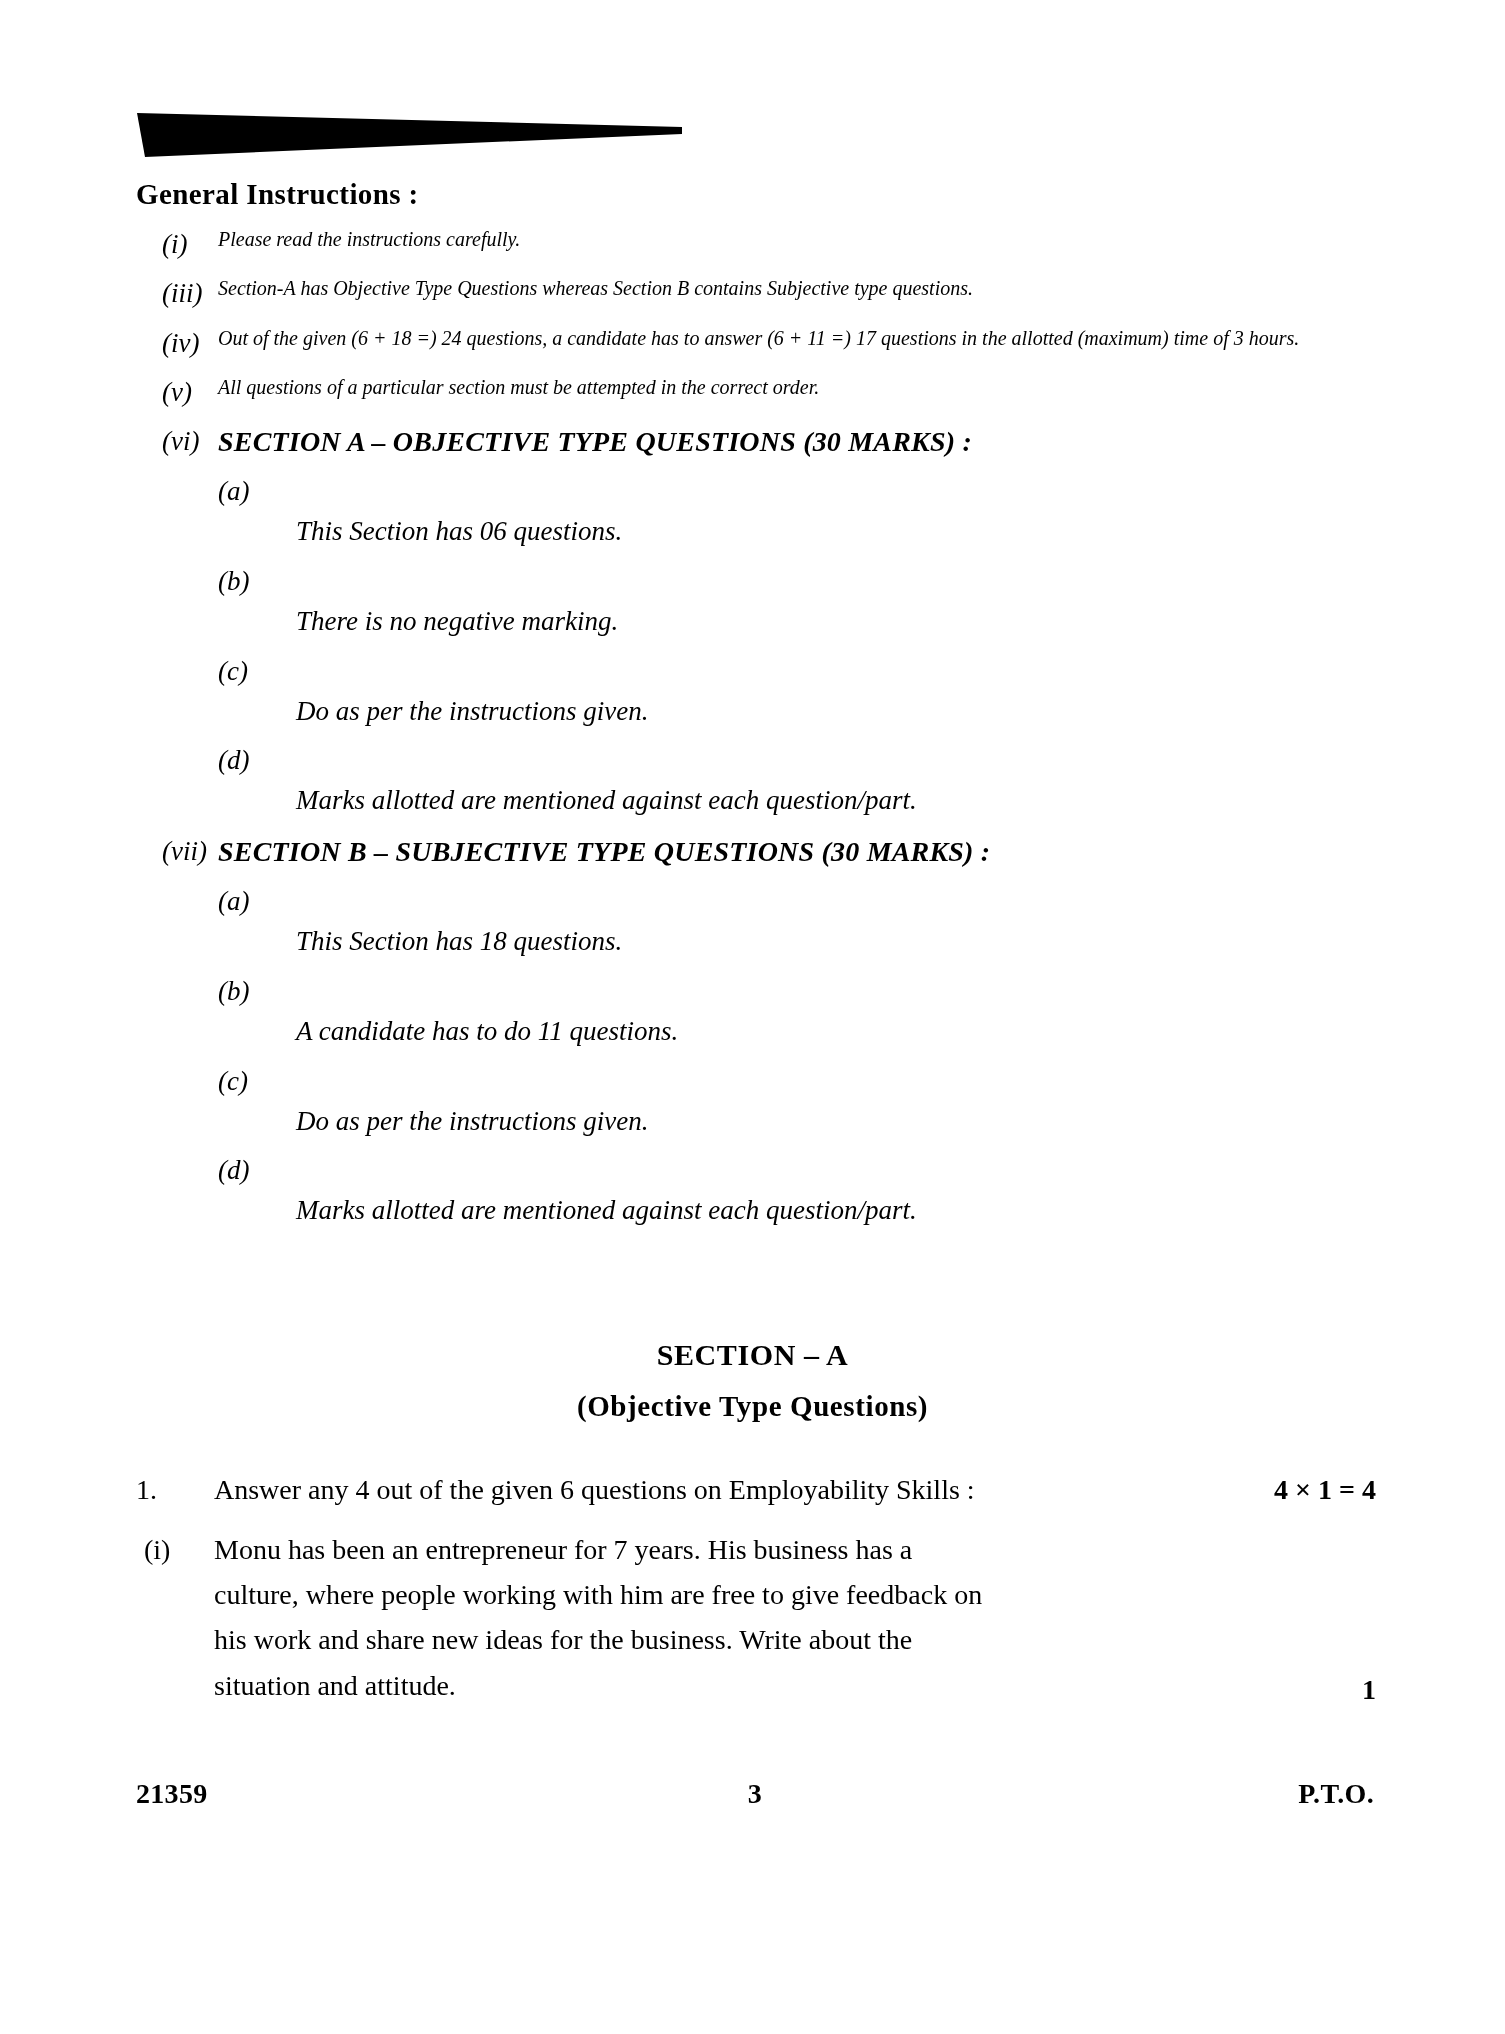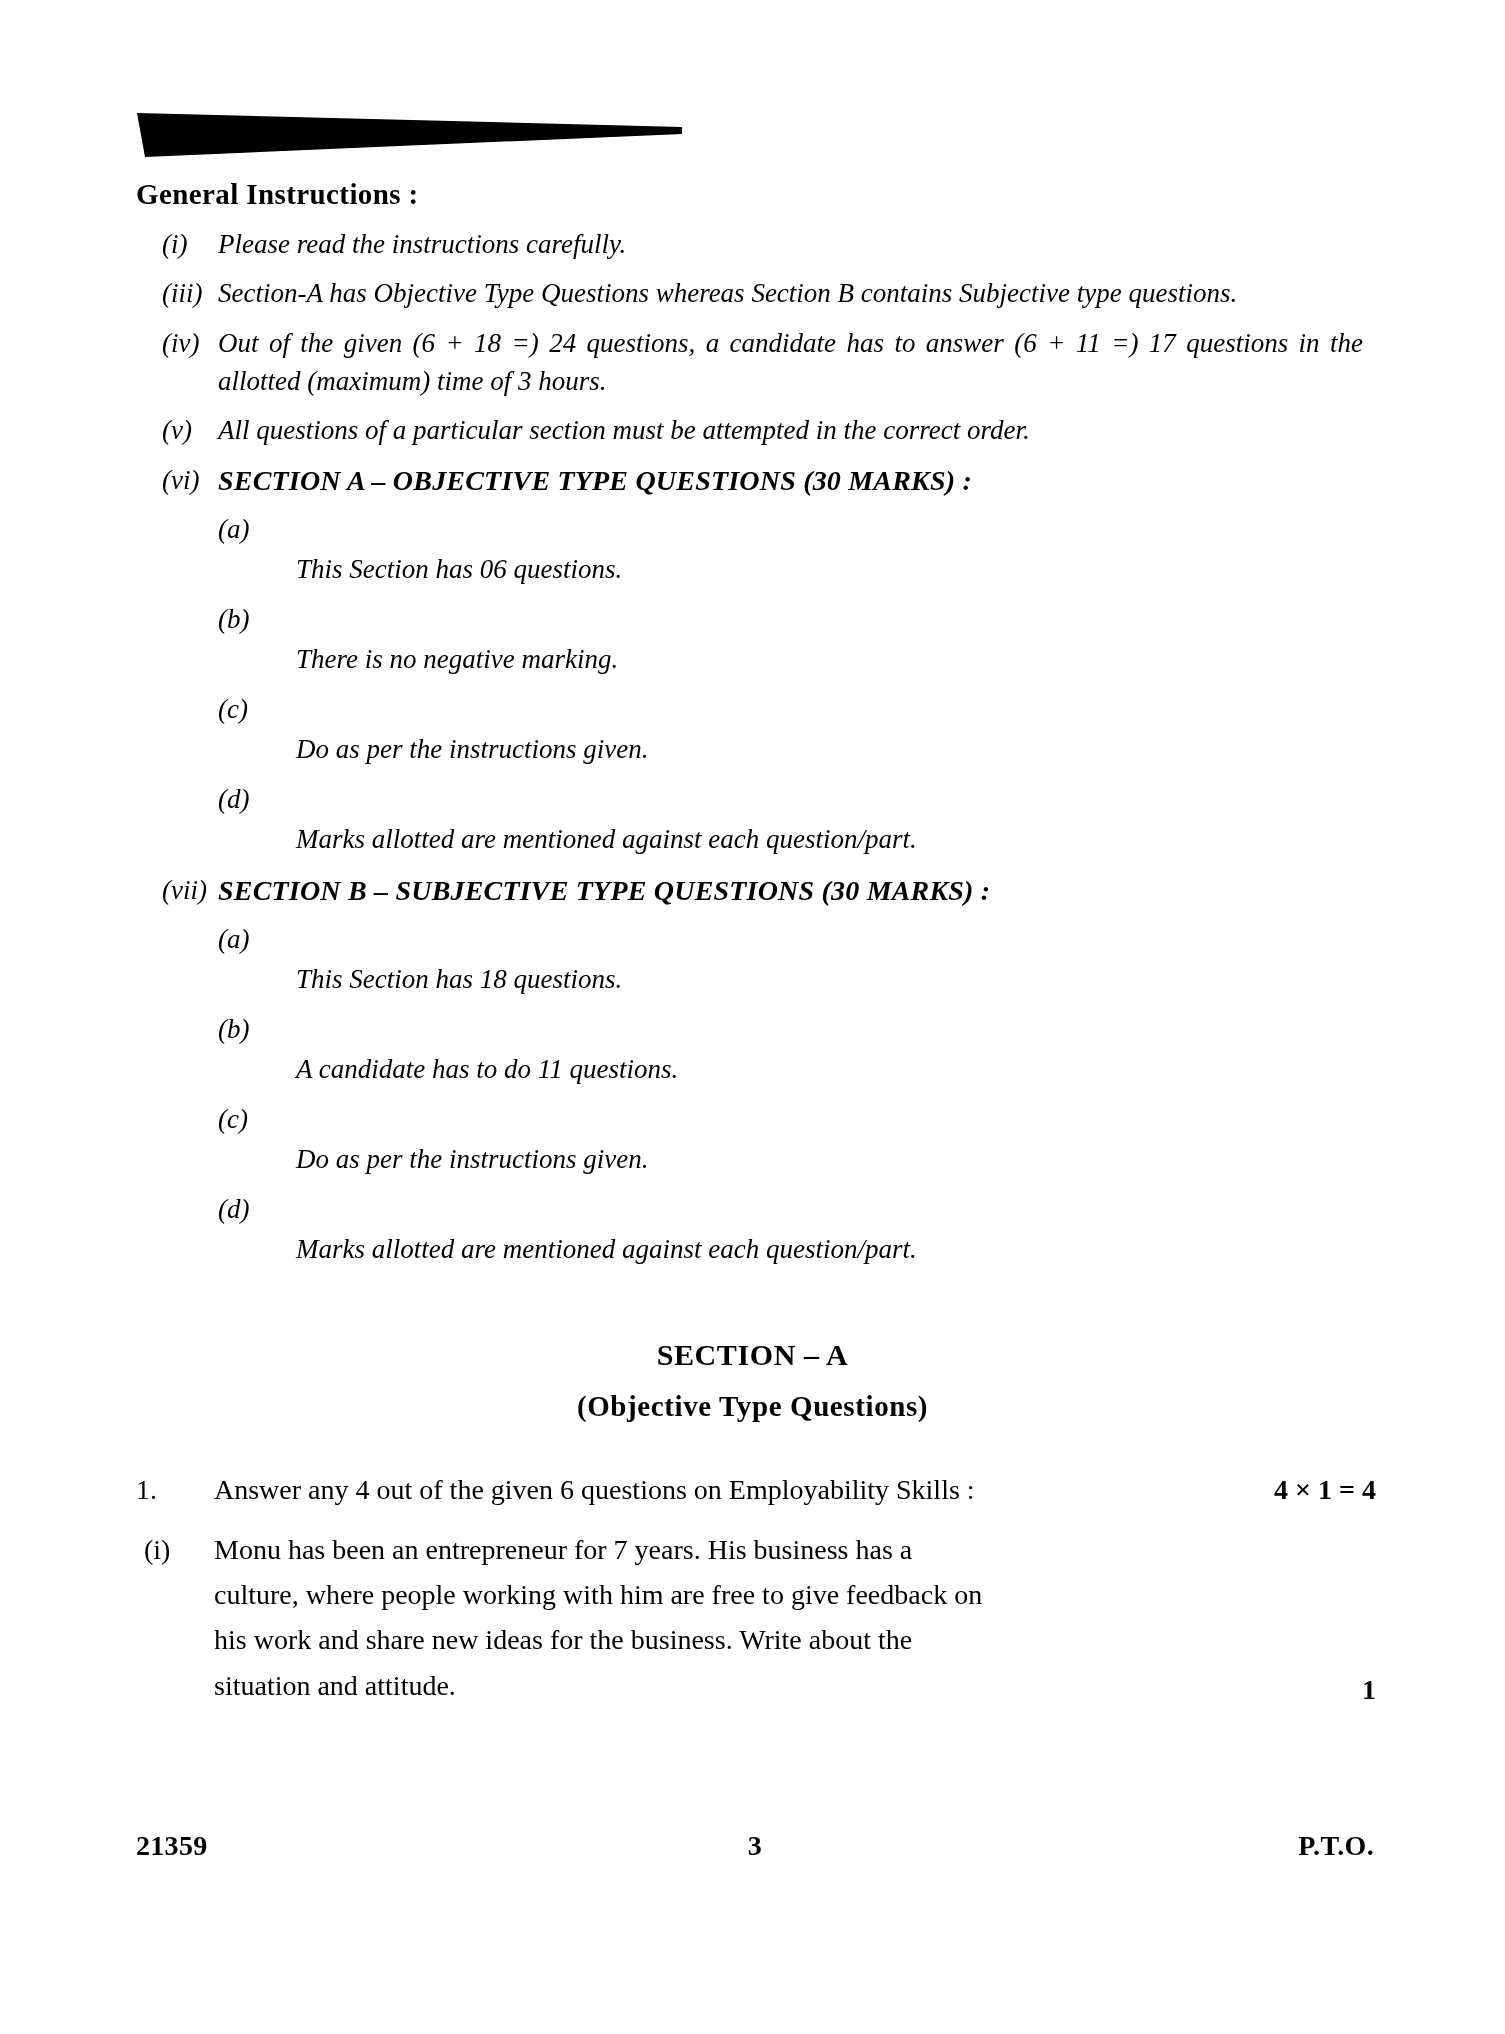--- a/index.html
+++ b/index.html
@@ -63,21 +63,21 @@
     text-align: left;
     font-style: italic;
     font-size: 27px;
     line-height: 1.42;
     padding-left: 26px;
     box-sizing: border-box;
   }
   .instr-text {
     flex: 1 1 auto;
     font-style: italic;
-    font-size: 27px;
+    font-size: 20px;
     line-height: 1.42;
     text-align: justify;
     text-justify: inter-word;
     padding-right: 8px;
   }
   .instr-text.nojust { text-align: left; }
 
   .instr-text b { font-weight: bold; }
 
   
@@ -180,21 +180,21 @@
     right: 0;
     bottom: 2px;
     font-weight: bold;
     font-size: 28px;
   }
 
   
   .footer {
     position: absolute;
     left: 136px;
-    top: 1830px;
+    top: 1778px;
     width: 1238px;
     display: flex;
     justify-content: space-between;
     align-items: baseline;
     font-weight: bold;
     font-size: 28px;
     letter-spacing: 0.3px;
   }
   .footer .fc { position: absolute; left: 0; right: 0; text-align: center; }
   .footer .fl, .footer .fr { position: relative; z-index: 2; }

